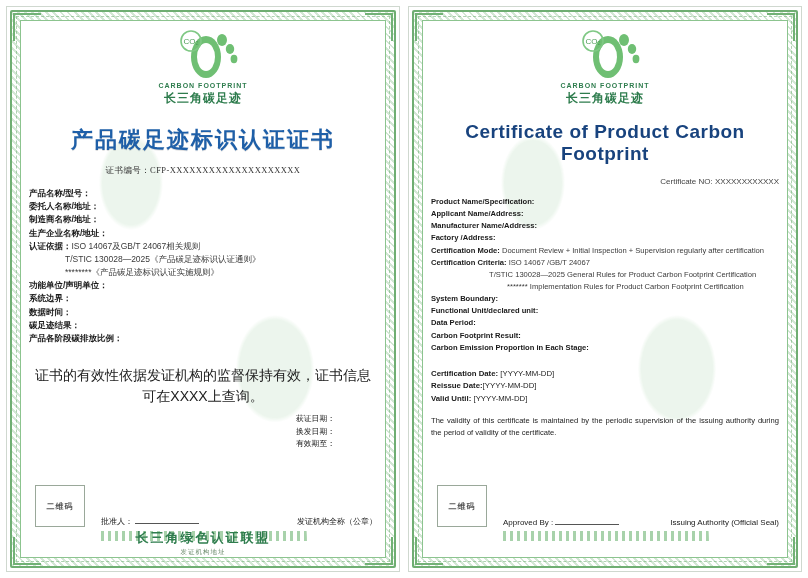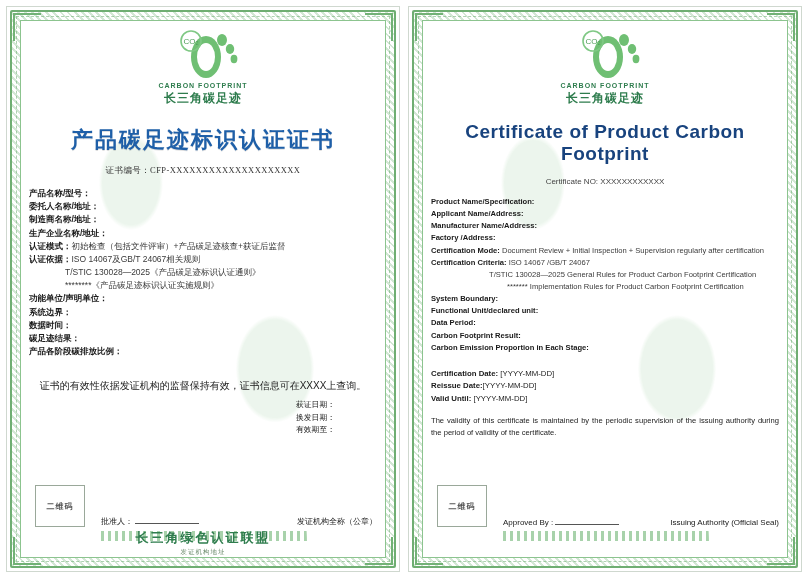--- a/index.html
+++ b/index.html
@@ -89,21 +89,21 @@
     margin-top:14px;
   }
   .certno{
     text-align:center;
     font-size:8.5px;color:#333;
     margin-top:10px;
     letter-spacing:.4px;
     font-family:Liberation Serif, serif;
   }
   .certno-en{
-    text-align:center;
+    text-align:right;
     font-size:8px;color:#444;
     margin-top:12px;
   }
   .fields{
     margin-top:10px;
     font-size:8.5px;color:#1a1a1a;
     line-height:1.55;
   }
   .fields.en{font-size:7.6px;line-height:1.6;}
   .f{white-space:nowrap;overflow:hidden;text-overflow:ellipsis;}
@@ -112,21 +112,21 @@
   .indent1{padding-left:58px;}
   .indent2{padding-left:76px;}
   .indent3{padding-left:36px;}
   .spacer{height:8px;}
   .note{
     margin-top:10px;
     font-size:7.6px;color:#222;
     line-height:1.5;
     text-align:justify;
   }
-  .note.cn{text-align:center;font-size:10px;margin-top:20px;}
+  .note.cn{text-align:center;font-size:14px;margin-top:20px;}
   .dates{
     margin-top:6px;
     font-size:7.8px;color:#1a1a1a;line-height:1.6;
   }
   .dates.right{text-align:right;padding-right:42px;}
   .bottom{
     margin-top:auto;
     position:relative;
     height:74px;
   }
@@ -209,21 +209,20 @@
 
       <div class="certno">
         <span>证书编号：</span><span>CFP-XXXXXXXXXXXXXXXXXXXX</span>
       </div>
 
       <div class="fields">
         <div class="f"><b>产品名称/型号：</b><span class="val"></span></div>
         <div class="f"><b>委托人名称/地址：</b><span class="val"></span></div>
         <div class="f"><b>制造商名称/地址：</b><span class="val"></span></div>
         <div class="f"><b>生产企业名称/地址：</b><span class="val"></span></div>
-        <div class="f"><b>认证模式：</b><span class="val">初始检查（包括文件评审）+产品碳足迹核查+获证后监督</span></div>
         <div class="f"><b>认证依据：</b><span class="val">ISO 14067及GB/T 24067相关规则</span></div>
         <div class="f indent3"><span class="val">T/STIC 130028—2025《产品碳足迹标识认证通则》</span></div>
         <div class="f indent3"><span class="val">********《产品碳足迹标识认证实施规则》</span></div>
         <div class="f"><b>功能单位/声明单位：</b><span class="val"></span></div>
         <div class="f"><b>系统边界：</b><span class="val"></span></div>
         <div class="f"><b>数据时间：</b><span class="val"></span></div>
         <div class="f"><b>碳足迹结果：</b><span class="val"></span></div>
         <div class="f"><b>产品各阶段碳排放比例：</b><span class="val"></span></div>
       </div>
 

